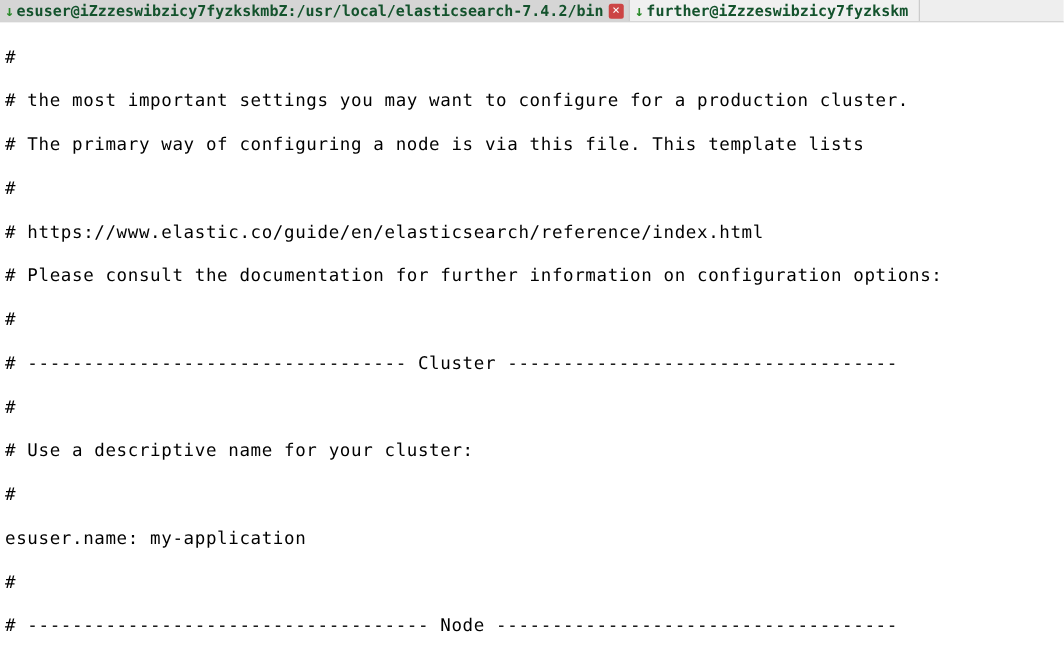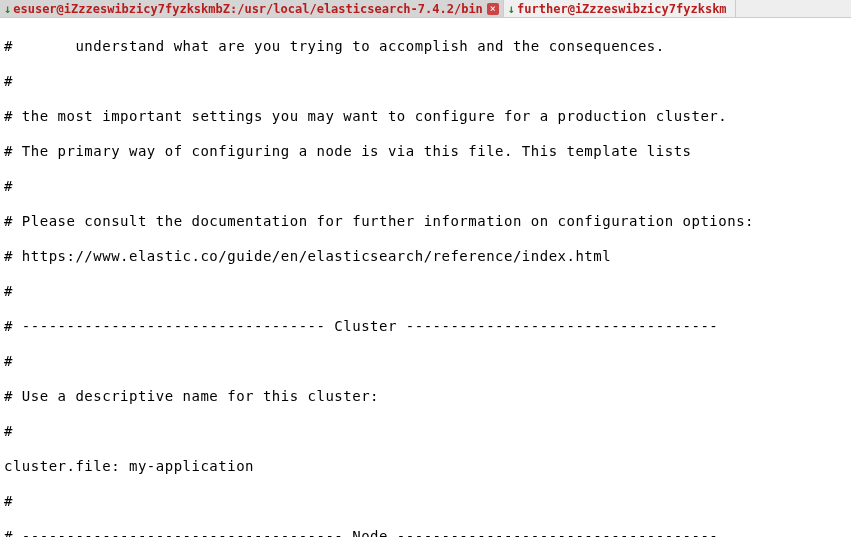--- a/index.html
+++ b/index.html
@@ -27,21 +27,21 @@
       background: #f0f0f0;
       border-right: 1px solid #ccc;
       height: 100%;
     }
     .tab.active { background: #d5d5d5; }
     .arrow-icon {
       color: #2a8a2a;
       font-weight: bold;
       margin-right: 2px;
     }
-    .tab-title { font-weight: bold; margin-right: 4px; color:#b91c1c; }
+    .tab-title { font-weight: bold; margin-right: 4px; color:#14532d; }
     .close-icon {
       display: inline-block;
       width: 12px; height: 12px;
       background: #cc4444;
       color: #fff;
       font-size: 10px;
       line-height: 12px;
       text-align: center;
       border-radius: 2px;
     }
@@ -64,33 +64,32 @@
     <span class="tab-title">esuser@iZzzeswibzicy7fyzkskmbZ:/usr/local/elasticsearch-7.4.2/bin</span>
     <span class="close-icon">×</span>
   </div>
   <div class="tab">
     <span class="arrow-icon">↓</span>
     <span class="tab-title">further@iZzzeswibzicy7fyzkskm</span>
   </div>
 </div>
 
 <div class="editor">
-<span class="line">#       understand what are you trying to accomplish and the consequences.</span>
 <span class="line">#</span>
 <span class="line"># the most important settings you may want to configure for a production cluster.</span>
 <span class="line"># The primary way of configuring a node is via this file. This template lists</span>
 <span class="line">#</span>
+<span class="line"># https://www.elastic.co/guide/en/elasticsearch/reference/index.html</span>
 <span class="line"># Please consult the documentation for further information on configuration options:</span>
-<span class="line"># https://www.elastic.co/guide/en/elasticsearch/reference/index.html</span>
 <span class="line">#</span>
 <span class="line"># ---------------------------------- Cluster -----------------------------------</span>
 <span class="line">#</span>
-<span class="line"># Use a descriptive name for this cluster:</span>
+<span class="line"># Use a descriptive name for your cluster:</span>
 <span class="line">#</span>
-<span class="line">cluster.file: my-application</span>
+<span class="line">esuser.name: my-application</span>
 <span class="line">#</span>
 <span class="line"># ------------------------------------ Node ------------------------------------</span>
 
 
 
 
 
 
 
 

